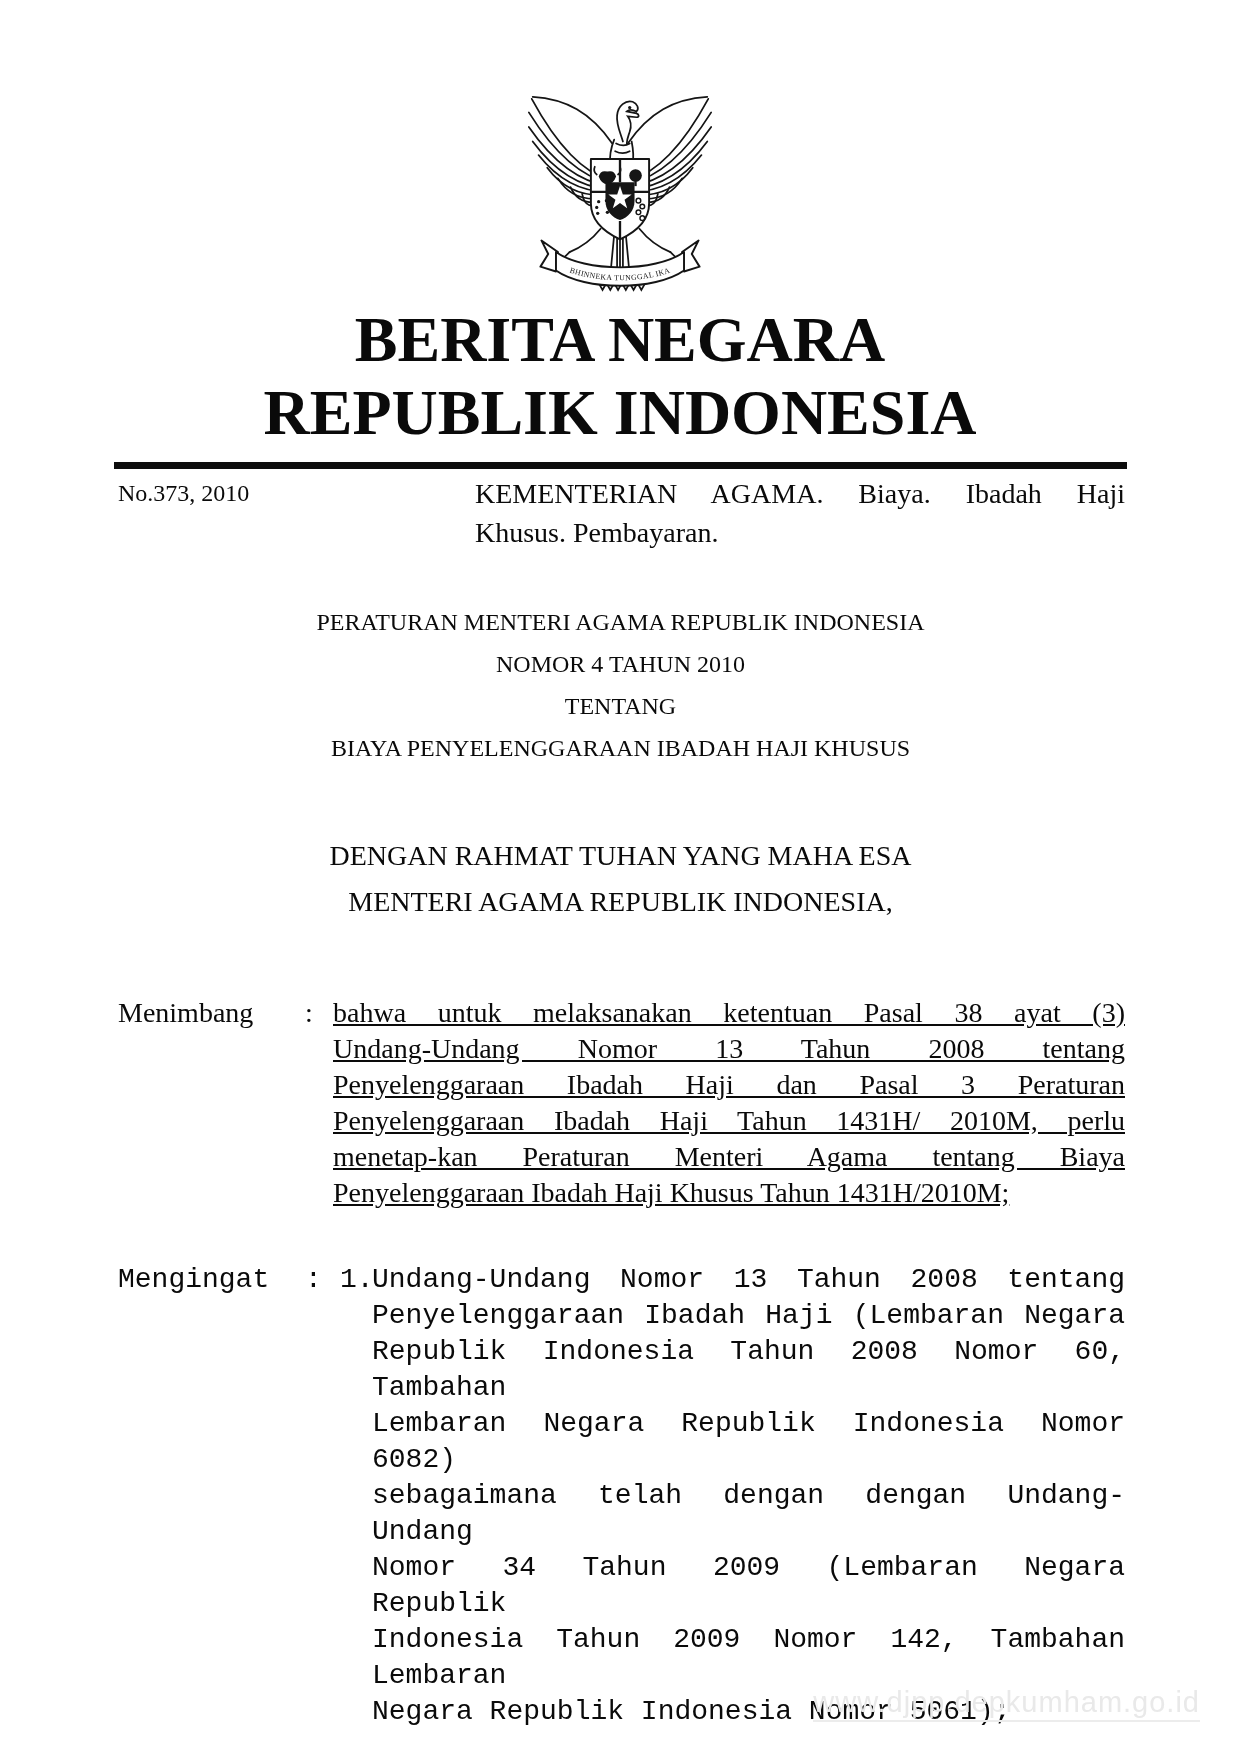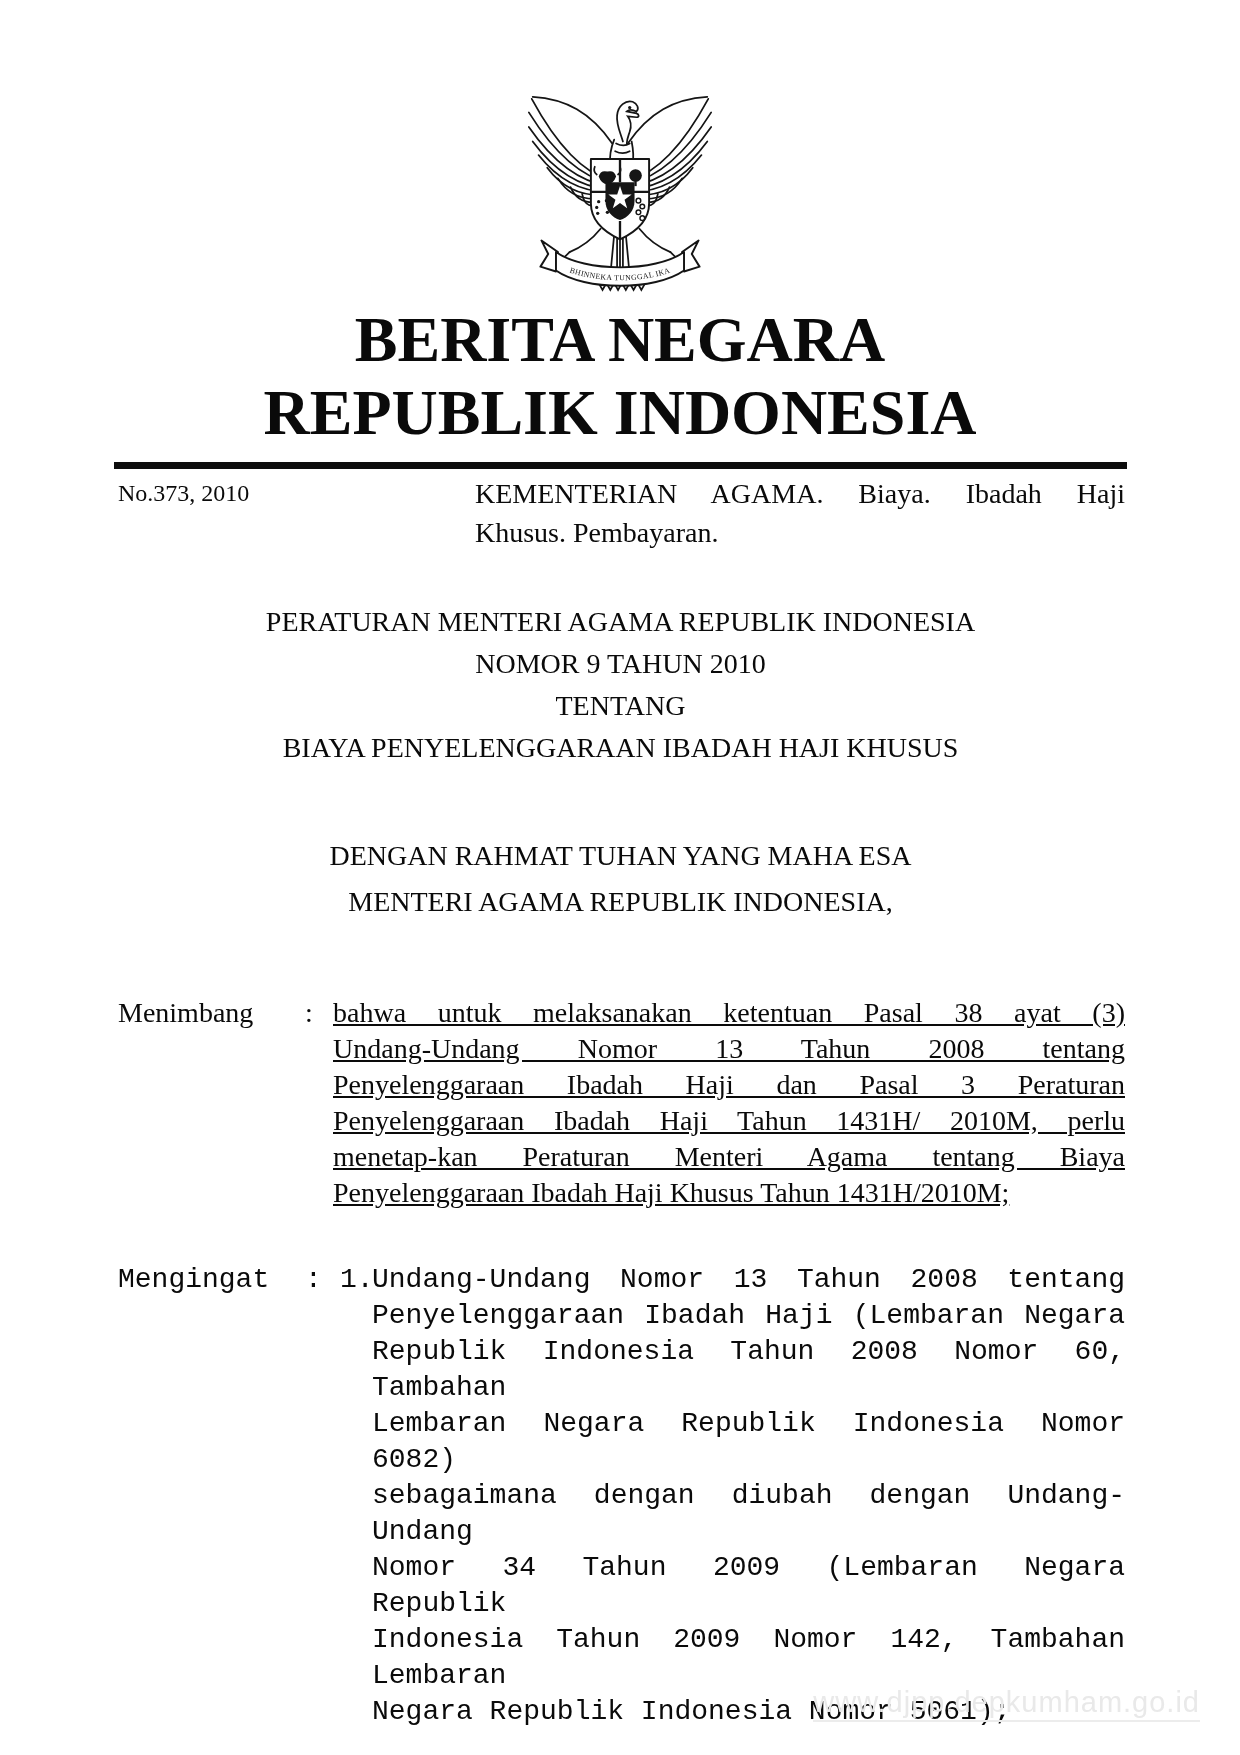--- a/index.html
+++ b/index.html
@@ -14,21 +14,21 @@
   }
   .emblem{position:absolute;left:523px;top:84px;width:194px;height:212px;}
   .masthead{
     position:absolute;left:0;top:303px;width:100%;
     text-align:center;font-weight:700;font-size:64px;line-height:73px;
     letter-spacing:0px;white-space:nowrap;
   }
   .rule{position:absolute;left:114px;top:462px;width:1013px;height:7px;background:#0d0d0d;}
   .gazette-no{position:absolute;left:118px;top:474px;font-size:24px;line-height:39px;white-space:nowrap;}
   .subject{position:absolute;left:475px;top:474px;width:650px;font-size:28px;line-height:39px;}
-  .title-block{position:absolute;left:117px;top:601px;width:1007px;font-size:28px;line-height:42px;}
+  .title-block{position:absolute;left:117px;top:601px;width:1007px;font-size:24px;line-height:42px;}
   .preamble{position:absolute;left:117px;top:833px;width:1007px;font-size:28px;line-height:46px;}
   .clause{position:absolute;left:118px;width:1007px;font-size:28px;line-height:36px;}
   .clause-menimbang{top:995px;text-decoration:underline;}
   .clause-mengingat{top:1262px;font-family:Liberation Mono, monospace;}
   .clause .label{position:absolute;left:0;top:0;}
   .clause .colon{position:absolute;left:187px;top:0;}
   .clause .itemno{position:absolute;left:222px;top:0;}
   .clause-menimbang .content{margin-left:215px;width:792px;}
   .clause-mengingat .content{margin-left:254px;width:753px;}
   .just > div{text-align:justify;text-align-last:justify;-moz-text-align-last:justify;}
@@ -143,21 +143,21 @@
   <div class="rule"></div>
 
   <div class="gazette-no">No.373, 2010</div>
   <div class="subject just">
       <div>KEMENTERIAN AGAMA. Biaya. Ibadah Haji</div>
       <div class="last">Khusus. Pembayaran.</div>
     </div>
 
   <div class="title-block center-list">
       <div>PERATURAN MENTERI AGAMA REPUBLIK INDONESIA</div>
-      <div>NOMOR 9 TAHUN 2010</div>
+      <div>NOMOR 4 TAHUN 2010</div>
       <div>TENTANG</div>
       <div>BIAYA PENYELENGGARAAN IBADAH HAJI KHUSUS</div>
     </div>
 
   <div class="preamble center-list">
       <div>DENGAN RAHMAT TUHAN YANG MAHA ESA</div>
       <div class="last">MENTERI AGAMA REPUBLIK INDONESIA,</div>
     </div>
 
   <div class="clause clause-menimbang">
@@ -175,21 +175,21 @@
 
   <div class="clause clause-mengingat">
     <span class="label">Mengingat</span>
     <span class="colon">:</span>
     <span class="itemno">1.</span>
     <div class="content just">
         <div>Undang-Undang Nomor 13 Tahun 2008 tentang</div>
         <div>Penyelenggaraan Ibadah Haji (Lembaran Negara</div>
         <div>Republik Indonesia Tahun 2008 Nomor 60, Tambahan</div>
         <div>Lembaran Negara Republik Indonesia Nomor 6082)</div>
-        <div>sebagaimana dengan diubah dengan Undang-Undang</div>
+        <div>sebagaimana telah dengan dengan Undang-Undang</div>
         <div>Nomor 34 Tahun 2009 (Lembaran Negara Republik</div>
         <div>Indonesia Tahun 2009 Nomor 142, Tambahan Lembaran</div>
         <div class="last">Negara Republik Indonesia Nomor 5061);</div>
       </div>
   </div>
 
   <div class="watermark">www.djpp.depkumham.go.id</div>
 
 </div>
 

